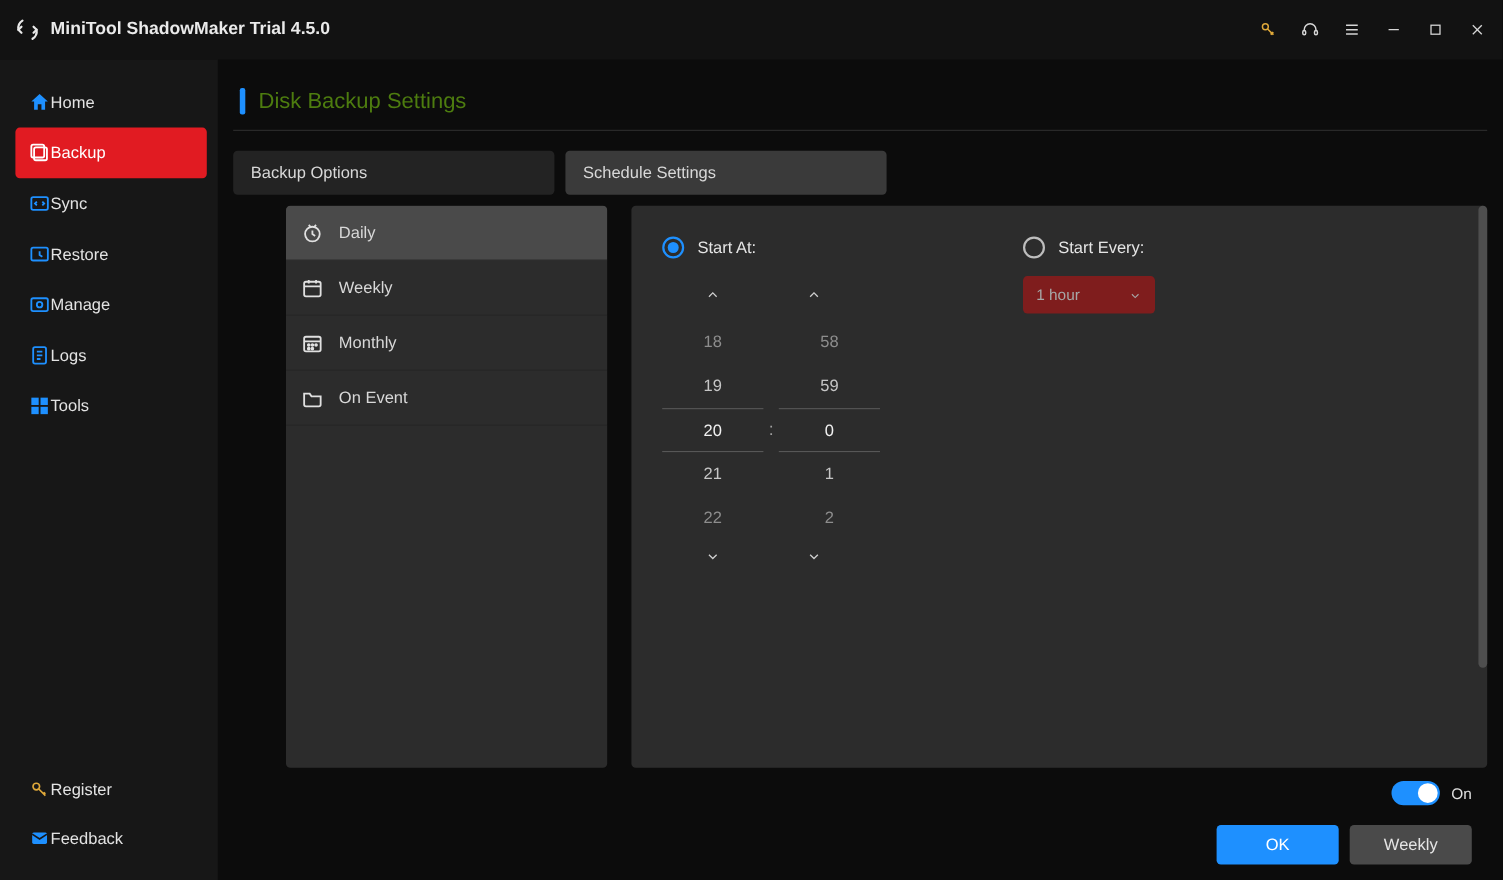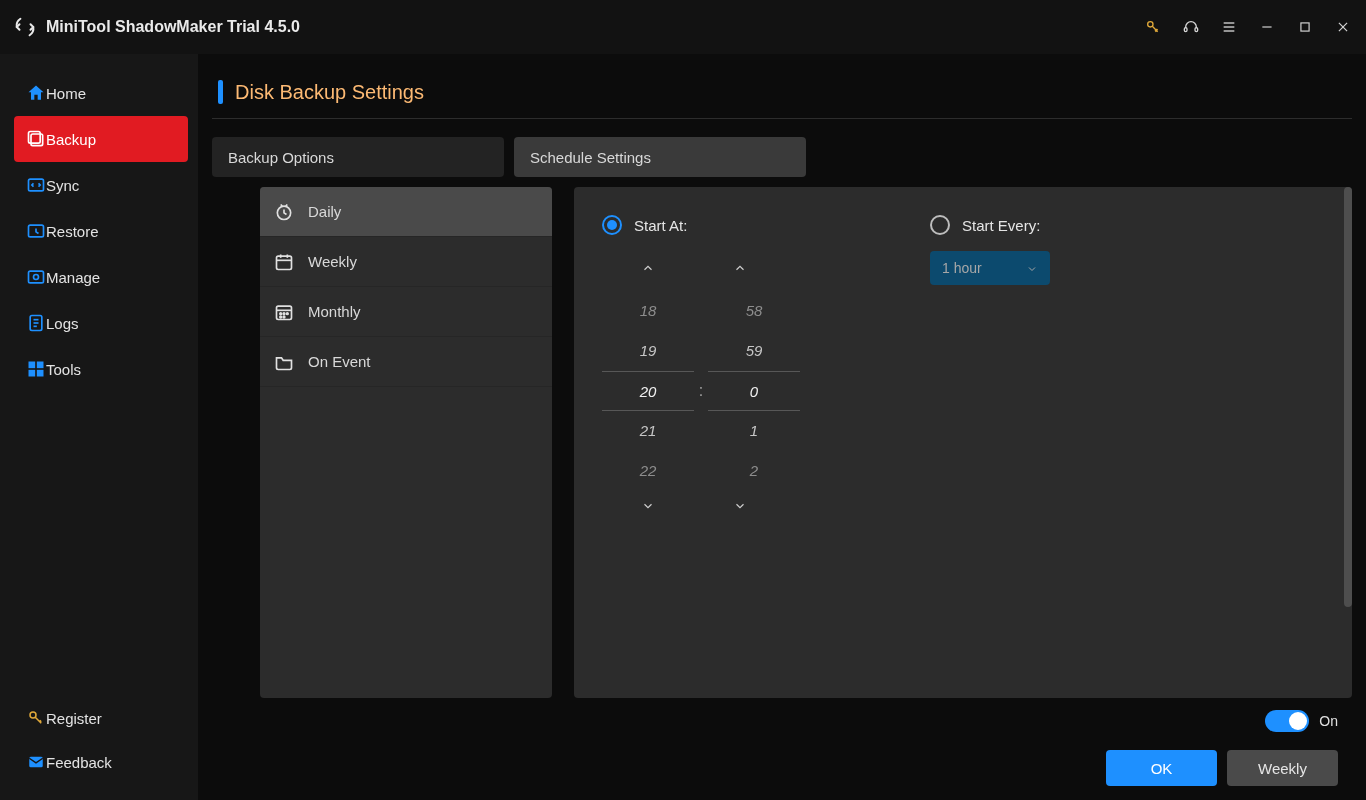--- a/index.html
+++ b/index.html
@@ -17,44 +17,44 @@
   .nav-item { display:flex; align-items:center; gap:0; height:46px; padding:0 12px; border-radius:4px; color:#e3e3e3; font-size:15px; cursor:pointer; }
   .nav-item.active { background:#e11b22; color:#fff; }
   .nav-icon { width:20px; height:20px; display:flex; align-items:center; justify-content:center; color:#1e90ff; }
   .nav-item.active .nav-icon { color:#fff; }
   .sidebar-bottom { margin-top:auto; }
   .sidebar-bottom .nav-item { height:44px; }
   .reg-icon { color:#e0a93a; }
   .content { flex:1; padding: 20px 14px 14px 14px; display:flex; flex-direction:column; }
   .page-head { display:flex; align-items:center; gap:12px; padding:6px 0 14px 6px; border-bottom:1px solid #2d2d2d; }
   .page-head .bar { width:5px; height:24px; background:#1e90ff; border-radius:2px; }
-  .page-head h1 { font-size:20px; font-weight:500; color:#fdba74; }
+  .page-head h1 { font-size:20px; font-weight:500; color:#4d7c0f; }
   .tabs { display:flex; gap:10px; margin-top:18px; }
   .tab { width:292px; height:40px; display:flex; align-items:center; padding:0 16px; background:#232323; border-radius:4px; font-size:15px; color:#d8d8d8; cursor:pointer; }
   .tab.active { background:#3a3a3a; }
   .panels { display:flex; gap:22px; margin-top:10px; flex:1; min-height:0;margin-left:48px; }
   .panel-left { width:292px; background:#2c2c2c; border-radius:4px; overflow:hidden; }
   .subtab { display:flex; align-items:center; gap:14px; height:50px; padding:0 14px; border-bottom:1px solid #262626; color:#d8d8d8; font-size:15px; cursor:pointer; }
   .subtab.active { background:#4a4a4a; }
   .subtab-icon { width:20px; height:20px; display:flex; align-items:center; justify-content:center; color:#e0e0e0; }
   .panel-right { flex:1; background:#2c2c2c; border-radius:4px; position:relative; padding:28px 28px; }
   .panel-right::after { content:""; position:absolute; right:0; top:0; width:8px; height:420px; background:#4e4e4e; border-radius:4px; }
   .radio-row { display:flex; align-items:flex-start; gap:130px; }
   .radio { display:flex; align-items:center; gap:12px; cursor:pointer; }
   .radio .circle { width:20px; height:20px; border:2px solid #bdbdbd; border-radius:50%; display:flex; align-items:center; justify-content:center; }
   .radio.selected .circle { border-color:#1e90ff; }
   .radio.selected .circle::after { content:""; width:10px; height:10px; background:#1e90ff; border-radius:50%; }
   .radio .rlabel { font-size:15px; color:#e5e5e5; }
-  .dropdown { margin-top:16px; width:120px; height:34px; background:#0c4a6e; border-radius:4px; display:flex; align-items:center; justify-content:space-between; padding:0 12px; color:#a7a7a7; font-size:14px; cursor:pointer; }
+  .dropdown { margin-top:16px; width:120px; height:34px; background:#7f1d1d; border-radius:4px; display:flex; align-items:center; justify-content:space-between; padding:0 12px; color:#a7a7a7; font-size:14px; cursor:pointer; }
   .dropdown .chev { width:12px; height:12px; }
   .timepicker { margin-top:18px; }
   .tp-btnrow { display:flex; }
   .tp-btn { width:92px; height:30px; display:flex; align-items:center; justify-content:center; color:#cfcfcf; cursor:pointer; }
   .tp-list { display:flex; margin-top:8px; }
-  .tp-col { width:92px; text-align:center; position:relative;font-style:italic; }
+  .tp-col { width:92px; text-align:center; position:relative; }
   .tp-col .opt { height:40px; line-height:40px; font-size:15px; color:#8d8d8d; }
   .tp-col .opt.near { color:#c6c6c6; }
   .tp-col .opt.sel { color:#f0f0f0; border-top:1px solid #575757; border-bottom:1px solid #575757; }
   .tp-colon { width:14px; text-align:center; }
   .tp-colon .opt { height:40px; line-height:40px; color:#a0a0a0; }
   .footer { display:flex; flex-direction:column; align-items:flex-end; gap:18px; padding:12px 14px 0 0; }
   .toggle-row { display:flex; align-items:center; gap:10px; }
   .toggle { width:44px; height:22px; background:#1e90ff; border-radius:11px; position:relative; cursor:pointer; }
   .toggle::after { content:""; position:absolute; right:2px; top:2px; width:18px; height:18px; background:#fff; border-radius:50%; }
   .toggle-label { font-size:14px; color:#e0e0e0; }

